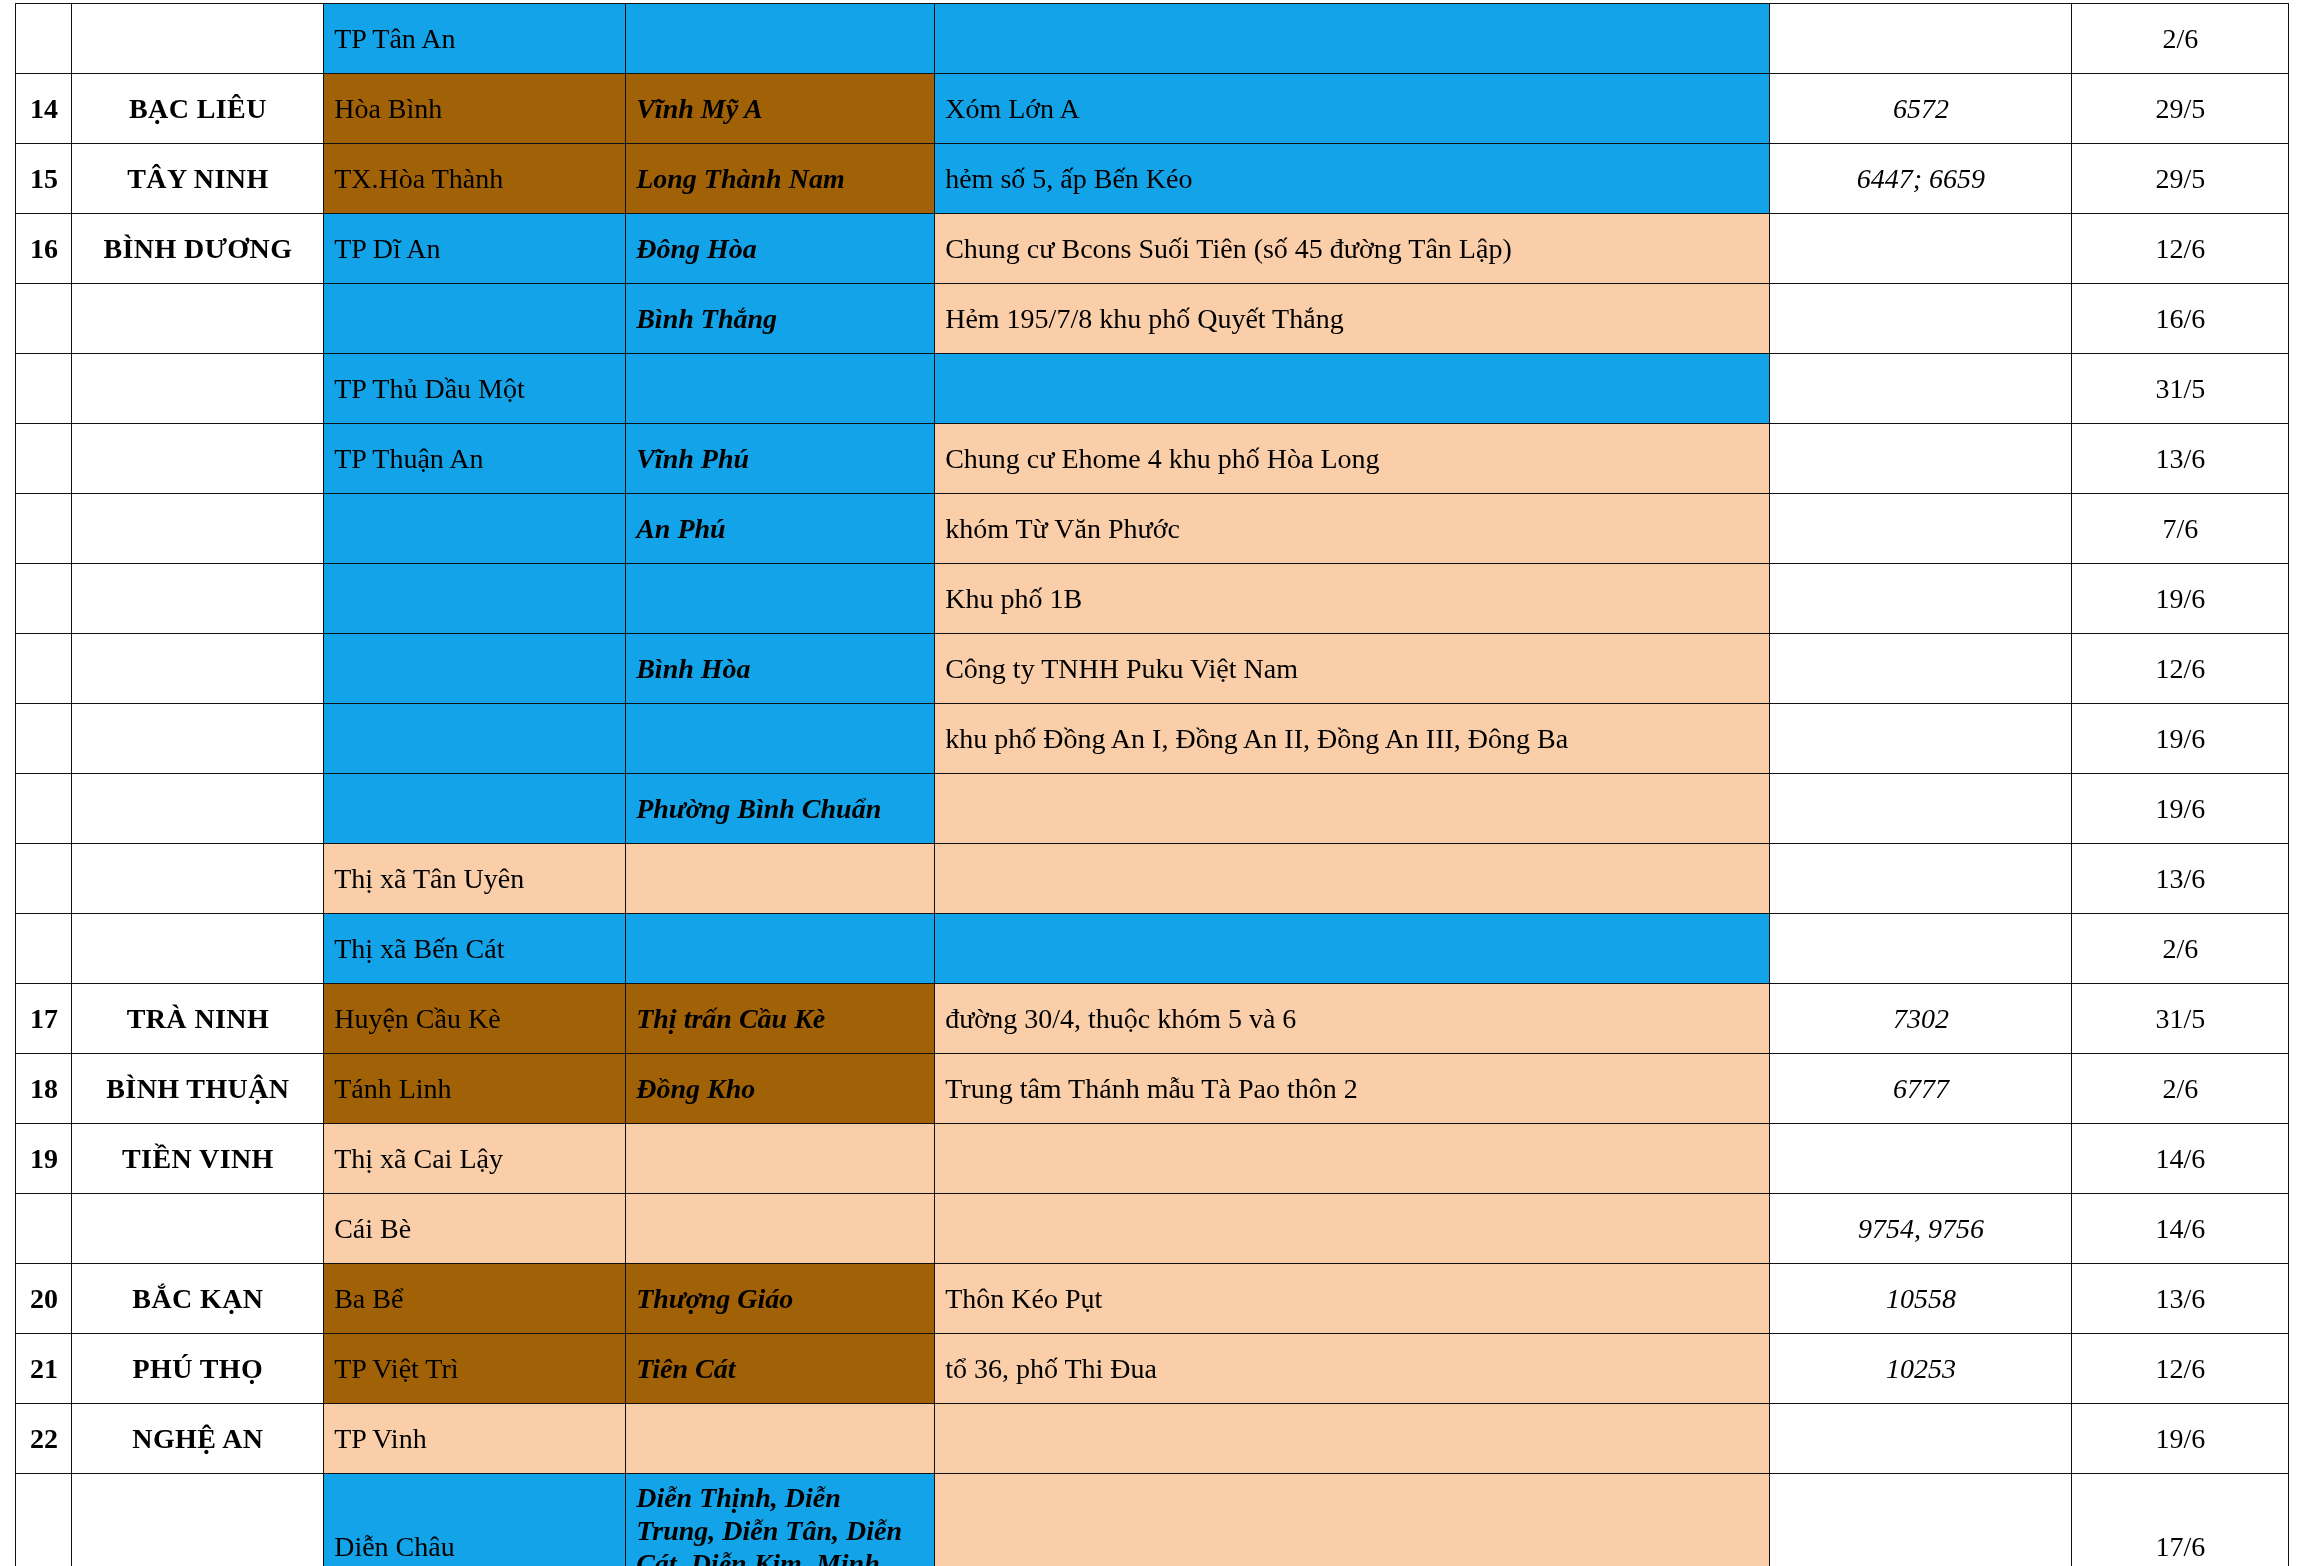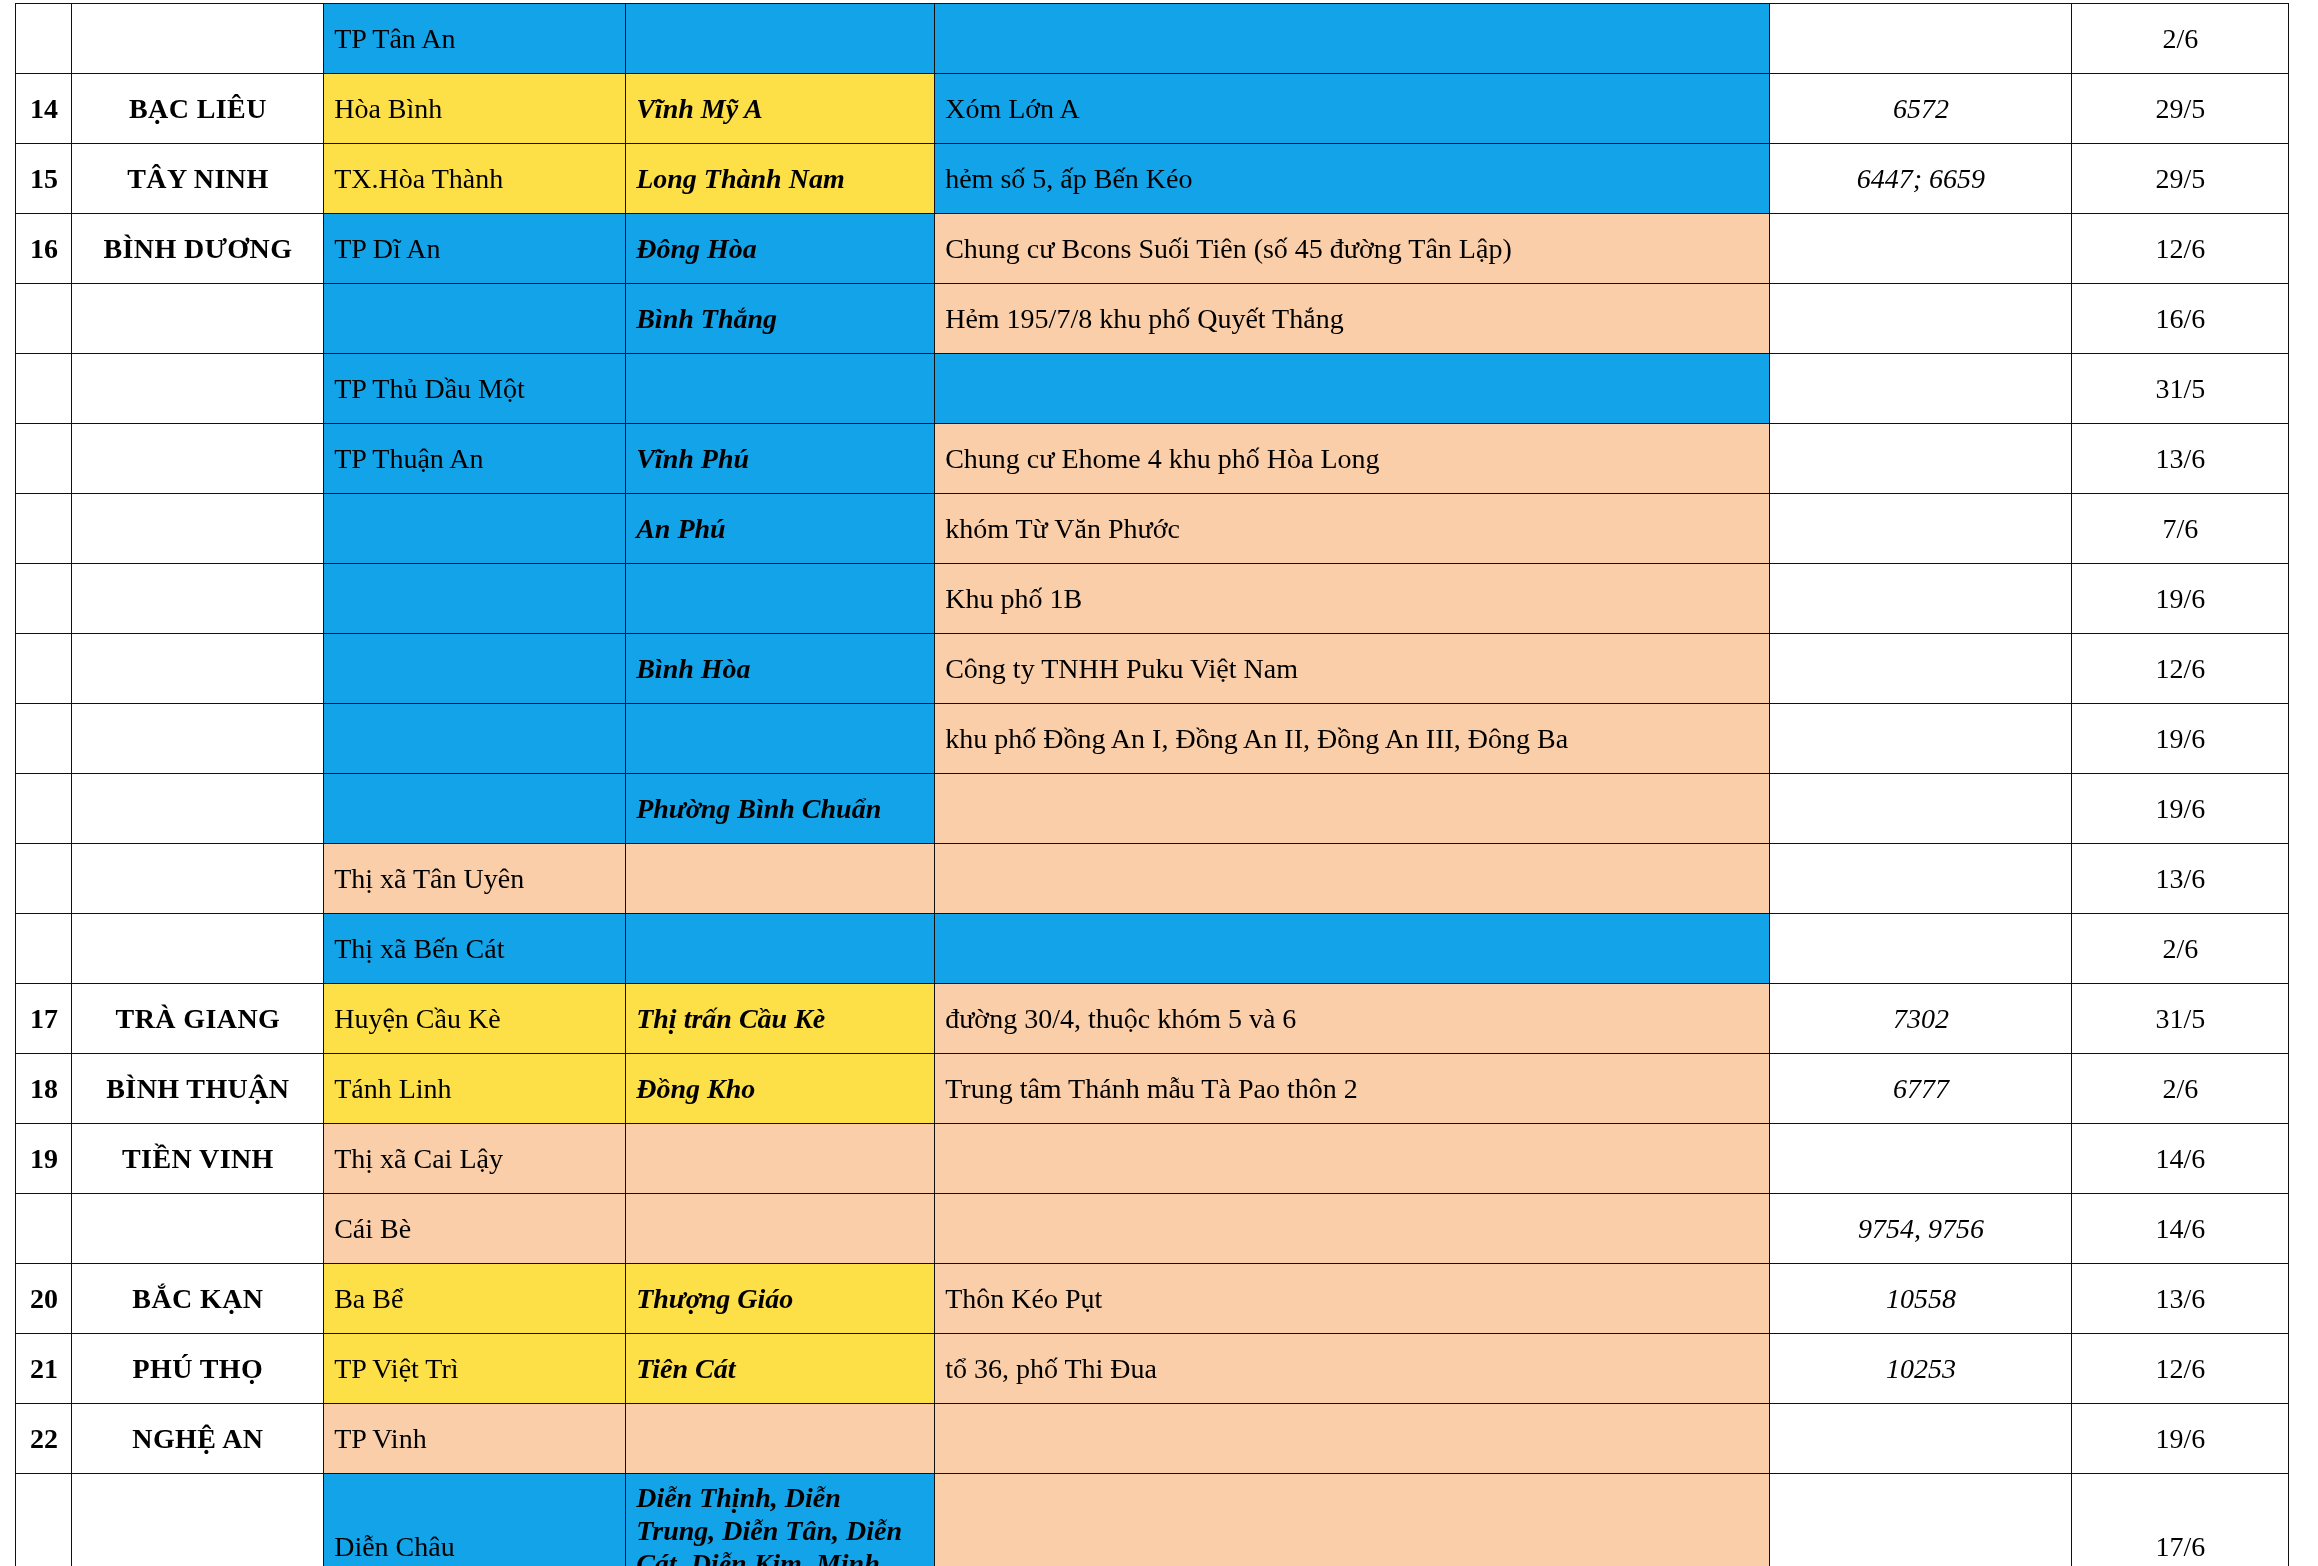--- a/index.html
+++ b/index.html
@@ -67,21 +67,21 @@
   td.code {
     text-align: center;
     font-style: italic;
   }
   td.date {
     text-align: center;
   }
 
   
   .bg-blue   { background: #13A3E8; font-family: Liberation Serif, serif; }
-  .bg-green  { background: #fde047; }
+  .bg-green  { background: #a16207; }
   .bg-peach  { background: #F9CEA9; }
   .bg-white  { background: #ffffff; }
 
   
   .tx-red   { color: #FF0000; margin-top: 37px; }
   .tx-black { color: #000000; }
 
   .row-tall td { height: 55px; }
 </style>
 </head>
@@ -220,21 +220,21 @@
           <td class="stt bg-white tx-black"></td>
           <td class="prov bg-white tx-black"></td>
           <td class="dist bg-blue tx-black">Thị xã Bến Cát</td>
           <td class="ward bg-blue tx-black"></td>
           <td class="detail bg-blue tx-black"></td>
           <td class="code bg-white tx-black"></td>
           <td class="date bg-white tx-black">2/6</td>
         </tr>
         <tr class="row-tall">
           <td class="stt bg-white tx-black">17</td>
-          <td class="prov bg-white tx-black">TRÀ GIANG</td>
+          <td class="prov bg-white tx-black">TRÀ NINH</td>
           <td class="dist bg-green tx-black">Huyện Cầu Kè</td>
           <td class="ward bg-green tx-black">Thị trấn Cầu Kè</td>
           <td class="detail bg-peach tx-red">đường 30/4, thuộc khóm 5 và 6</td>
           <td class="code bg-white tx-black">7302</td>
           <td class="date bg-white tx-black">31/5</td>
         </tr>
         <tr class="row-tall">
           <td class="stt bg-white tx-black">18</td>
           <td class="prov bg-white tx-black">BÌNH THUẬN</td>
           <td class="dist bg-green tx-black">Tánh Linh</td>

